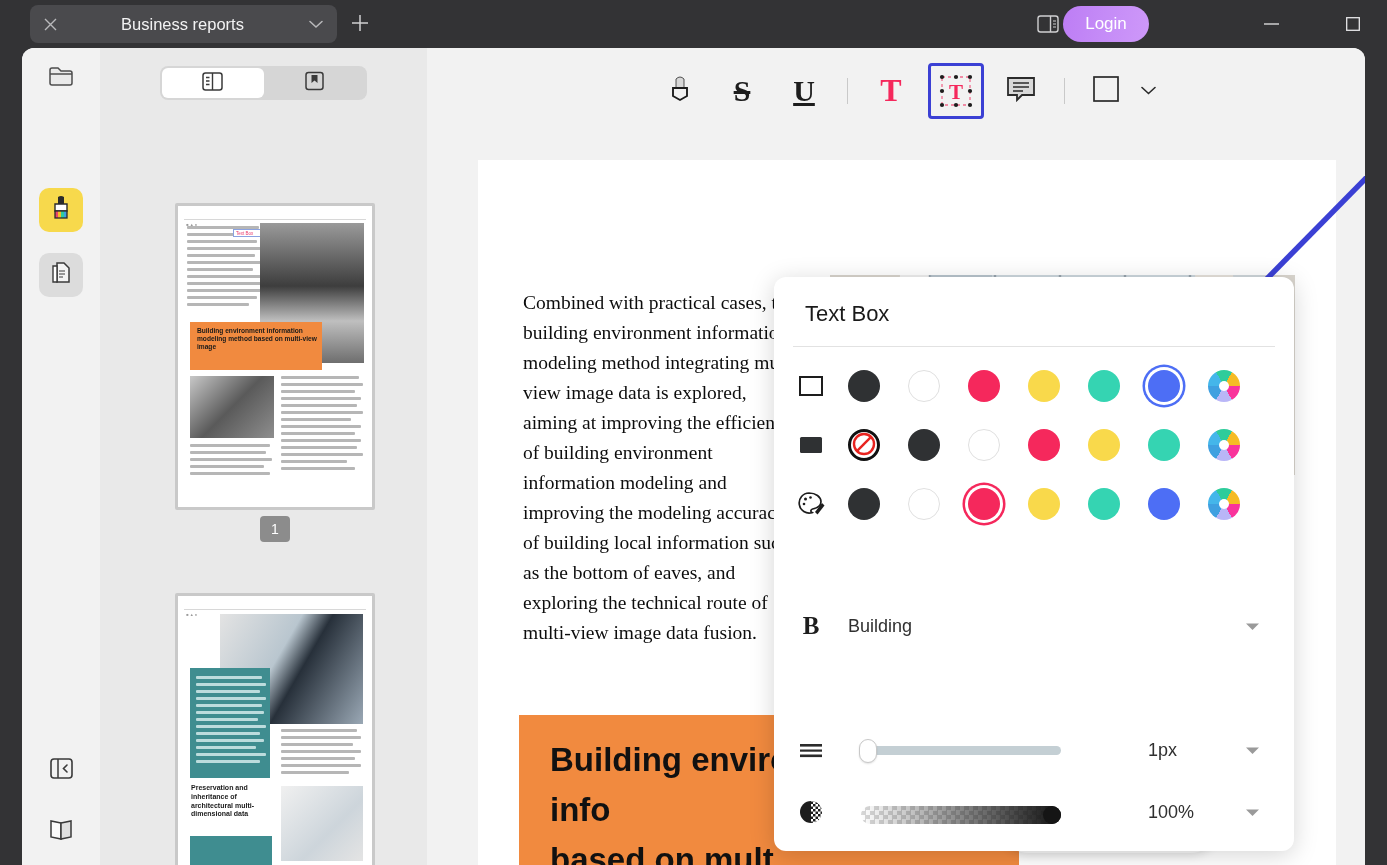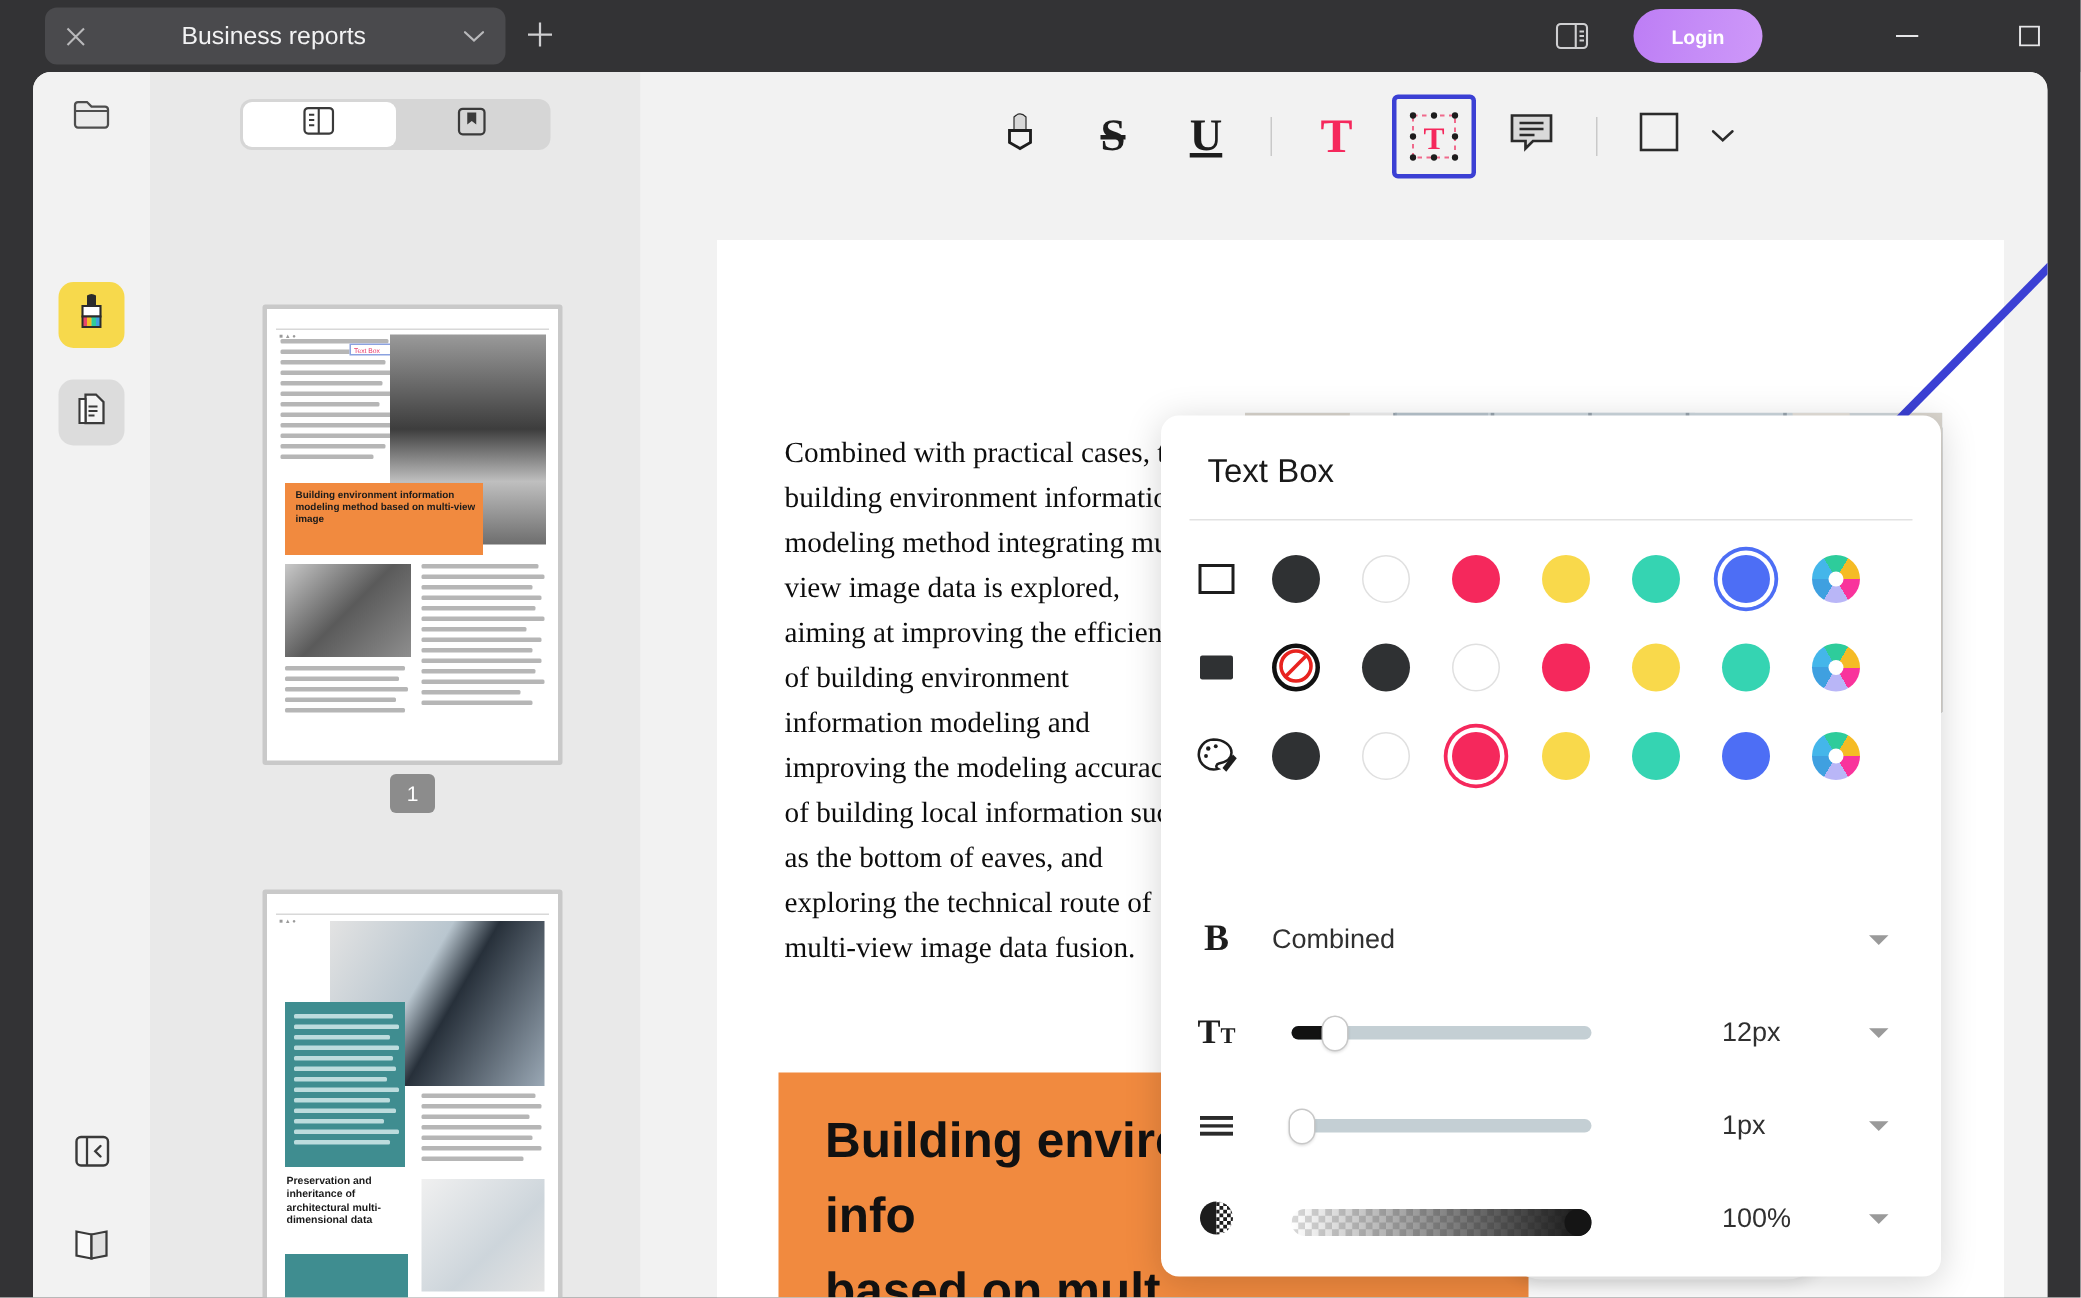--- a/index.html
+++ b/index.html
@@ -33,24 +33,24 @@
   }
   #tab-add {
     position: absolute; left: 348px; top: 12px; width: 24px; height: 24px;
     color: #cfcfd1; font-size: 22px; font-weight: 300; line-height: 22px;
     text-align: center; cursor: pointer;
   }
   #sidepanel-toggle {
     position: absolute; left: 1036px; top: 13px; width: 24px; height: 22px; cursor: pointer;
   }
   #login-btn {
-    position: absolute; left: 1089px; top: 6px; width: 86px; height: 36px;
+    position: absolute; left: 1063px; top: 6px; width: 86px; height: 36px;
     border-radius: 18px; border: none; cursor: pointer;
     background: linear-gradient(100deg, #bd7df5 0%, #c58cf7 50%, #ce98f9 100%);
-    color: #fff; font-size: 13px; font-family: "Liberation Sans", sans-serif; font-weight: bold;
+    color: #fff; font-size: 17px; font-family: "Liberation Sans", sans-serif;
   }
   .wctl {
     position: absolute; top: 0; width: 46px; height: 48px; cursor: pointer;
     display: flex; align-items: center; justify-content: center; color: #e6e6e8;
   }
   #w-min { left: 1248px; }
   #w-max { left: 1330px; }
 
   
   #shell {
@@ -643,44 +643,28 @@
     <div class="sw" style="background:#35d4b2"></div>
     <div class="sw" style="background:#4d6ef5"></div>
     <div class="sw wheel"></div>
   </div>
 
 
   <div class="frow" id="frow-style">
     <div class="frow-icon">
       <span style="font-family:'Liberation Serif',serif;font-size:25px;font-weight:bold;color:#1d1d1d;">B</span>
     </div>
-    <div class="frow-val">Combined</div>
+    <div class="frow-val">Building</div>
     <div class="frow-chev">
       <svg width="15" height="9" viewBox="0 0 15 9">
           <path d="M1 1.5 L7.5 8 L14 1.5" fill="#9a9a9a"></path>
         </svg>
     </div>
   </div>
 
-  <div class="frow" id="frow-size">
-    <div class="frow-icon">
-      <span style="font-family:'Liberation Serif',serif;font-size:23px;font-weight:bold;color:#1d1d1d;">T<span style="font-size:15px;">T</span></span>
-    </div>
-    <div class="slider">
-      <div class="strack"></div>
-      <div class="sfill" style="width:26px"></div>
-      <div class="sthumb" style="left:20px"></div>
-    </div>
-    <div class="frow-val val-left">12px</div>
-    <div class="frow-chev">
-      <svg width="15" height="9" viewBox="0 0 15 9">
-          <path d="M1 1.5 L7.5 8 L14 1.5" fill="#9a9a9a"></path>
-        </svg>
-    </div>
-  </div>
 
   <div class="frow" id="frow-width">
     <div class="frow-icon">
       <svg width="28" height="20" viewBox="0 0 28 20">
         <rect x="3" y="4" width="22" height="2.6" fill="#2b2b2b"></rect>
         <rect x="3" y="9.5" width="22" height="2.2" fill="#2b2b2b"></rect>
         <rect x="3" y="14.5" width="22" height="2.6" fill="#2b2b2b"></rect>
       </svg>
     </div>
     <div class="slider">

